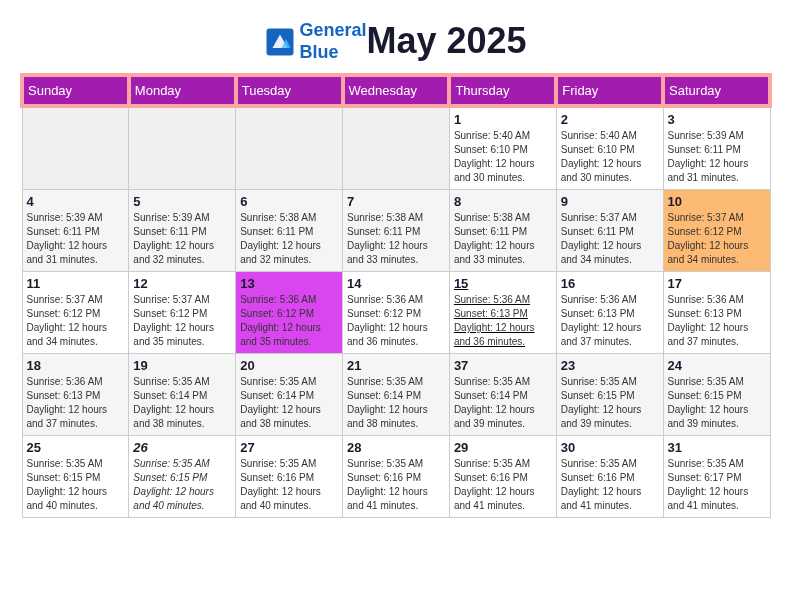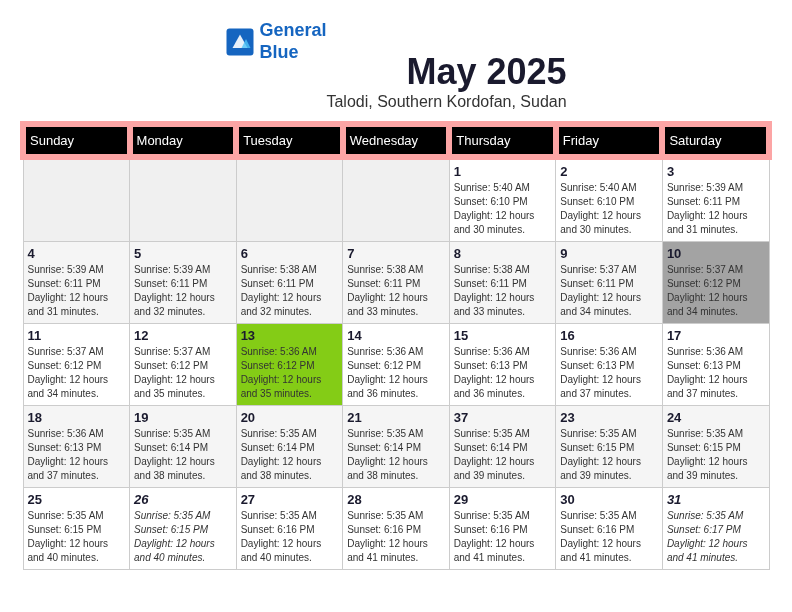--- a/index.html
+++ b/index.html
@@ -29,44 +29,43 @@
     .logo-text span {
       color: #1565c0;
     }
     .logo-icon {
       width: 30px;
       height: 30px;
       margin-right: 4px;
     }
     .title-block {
       text-align: right;
-      margin-top: 31px;
     }
     .month-year {
       font-size: 36px;
       font-weight: bold;
       color: #1a1a2e;
     }
     .location {
       font-size: 16px;
       color: #333;
     }
     .calendar {
       width: 100%;
       border-collapse: collapse;
       font-size: 11px;
     }
     .calendar th {
-      background-color: #000000;
+      background-color: #a21caf;
       color: #fff;
       padding: 6px 4px;
       text-align: left;
       font-size: 13px;
       font-weight: normal;
-      border: 6px solid #fca5a5;
+      border: 4px solid #fca5a5;
     }
     .calendar td {
       border: 1px solid #ccc;
       vertical-align: top;
       padding: 4px;
       width: calc(100% / 7);
       height: 80px;
       background: #fff;
     }
     .calendar td.empty {
@@ -97,21 +96,20 @@
       <polygon points="10,28 20,10 30,28" fill="white" opacity="0.9"></polygon>
       <polygon points="22,28 28,16 34,28" fill="#4fc3f7" opacity="0.8"></polygon>
     </svg>
     <div class="logo-text">
       <div><span>General</span></div>
       <div><span style="color:#1565c0">Blue</span></div>
     </div>
   </div>
   <div class="title-block">
     <div class="month-year">May 2025</div>
-    <div class="location">Talodi, Southern Kordofan, Sudan</div>
   </div>
 </div>
 
 <table class="calendar">
   <thead>
     <tr>
       <th>Sunday</th>
       <th>Monday</th>
       <th>Tuesday</th>
       <th>Wednesday</th>
@@ -184,21 +182,21 @@
 Daylight: 12 hours
 and 33 minutes.</div>
         </td>
         <td style="background: rgb(245, 245, 245);">
           <div class="day-number">9</div>
           <div class="day-info" style="white-space: pre-line;">Sunrise: 5:37 AM
 Sunset: 6:11 PM
 Daylight: 12 hours
 and 34 minutes.</div>
         </td>
-        <td style="background: #a3a3a3; margin-left: 44px;">
+        <td style="background: #fdba74; margin-left: 44px;">
           <div class="day-number">10</div>
           <div class="day-info" style="white-space: pre-line;">Sunrise: 5:37 AM
 Sunset: 6:12 PM
 Daylight: 12 hours
 and 34 minutes.</div>
         </td>
       </tr>
       <tr style="background: rgb(255, 255, 255);">
         <td style="background: rgb(255, 255, 255);">
           <div class="day-number">11</div>
@@ -207,35 +205,35 @@
 Daylight: 12 hours
 and 34 minutes.</div>
         </td>
         <td style="background: rgb(255, 255, 255);">
           <div class="day-number">12</div>
           <div class="day-info" style="white-space: pre-line;">Sunrise: 5:37 AM
 Sunset: 6:12 PM
 Daylight: 12 hours
 and 35 minutes.</div>
         </td>
-        <td style="background: #84cc16;">
+        <td style="background: #d946ef;">
           <div class="day-number">13</div>
           <div class="day-info" style="white-space: pre-line;">Sunrise: 5:36 AM
 Sunset: 6:12 PM
 Daylight: 12 hours
 and 35 minutes.</div>
         </td>
         <td style="background: rgb(255, 255, 255);">
           <div class="day-number">14</div>
           <div class="day-info" style="white-space: pre-line;">Sunrise: 5:36 AM
 Sunset: 6:12 PM
 Daylight: 12 hours
 and 36 minutes.</div>
         </td>
-        <td style="background: rgb(255, 255, 255);">
+        <td style="background: rgb(255, 255, 255); text-decoration: underline;">
           <div class="day-number">15</div>
           <div class="day-info" style="white-space: pre-line;">Sunrise: 5:36 AM
 Sunset: 6:13 PM
 Daylight: 12 hours
 and 36 minutes.</div>
         </td>
         <td style="background: rgb(255, 255, 255);">
           <div class="day-number">16</div>
           <div class="day-info" style="white-space: pre-line;">Sunrise: 5:36 AM
 Sunset: 6:13 PM
@@ -337,21 +335,21 @@
 Daylight: 12 hours
 and 41 minutes.</div>
         </td>
         <td style="background: rgb(255, 255, 255);">
           <div class="day-number">30</div>
           <div class="day-info" style="white-space: pre-line;">Sunrise: 5:35 AM
 Sunset: 6:16 PM
 Daylight: 12 hours
 and 41 minutes.</div>
         </td>
-        <td style="background: rgb(255, 255, 255); font-style: italic;">
+        <td style="background: rgb(255, 255, 255);">
           <div class="day-number">31</div>
           <div class="day-info" style="white-space: pre-line;">Sunrise: 5:35 AM
 Sunset: 6:17 PM
 Daylight: 12 hours
 and 41 minutes.</div>
         </td>
       </tr>
     </tbody>
 </table>
 

